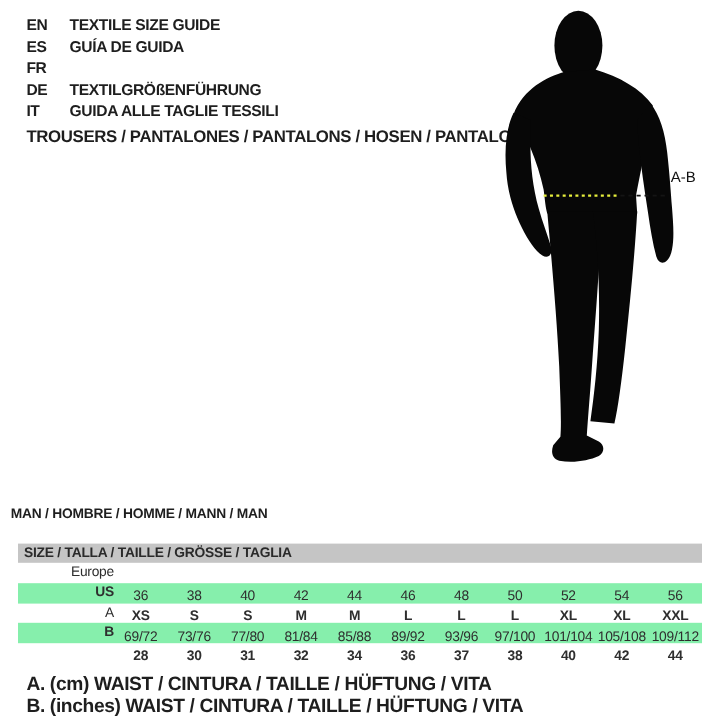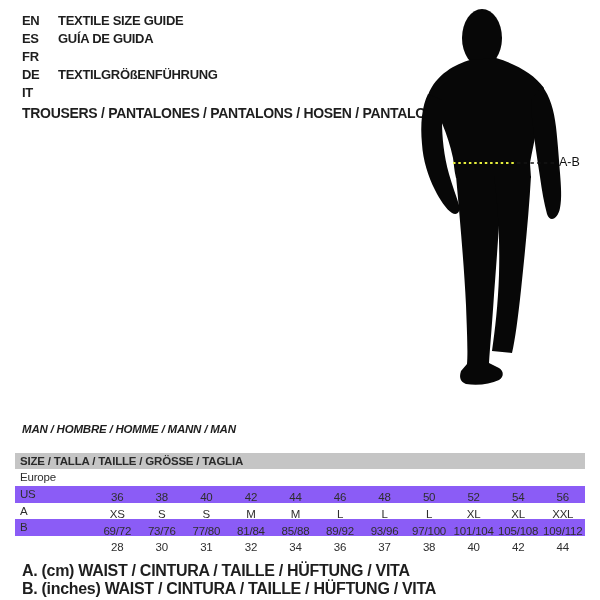--- a/index.html
+++ b/index.html
@@ -11,31 +11,31 @@
   
   .langs { position:absolute; left:22px; top:11px; }
   .lang-row { display:flex; height:18px; align-items:center; font-weight:700; font-size:13px; letter-spacing:-0.3px; }
   .lang-code { width:36px; flex:0 0 36px; }
 
   
   .heading-trousers { position:absolute; left:22px; top:105px; font-weight:700; font-size:14px; letter-spacing:-0.3px; }
 
   
   .figure-svg { position:absolute; left:410px; top:0; width:190px; height:400px; }
-  .measure-label { position:absolute; left:559px; top:155px; font-size:12.5px; font-weight:400; color:#111; }
+  .measure-label { position:absolute; left:559px; top:141px; font-size:12.5px; font-weight:400; color:#111; }
 
   
-  .heading-man { position:absolute; left:22px; top:423px; font-weight:700; font-size:11.5px; letter-spacing:-0.2px;font-style:italic; }
+  .heading-man { position:absolute; left:9px; top:423px; font-weight:700; font-size:11.5px; letter-spacing:-0.2px; }
 
   
   .size-table { position:absolute; left:15px; top:453px; width:570px; font-size:11.5px; letter-spacing:-0.2px; }
   .table-header { height:16px; line-height:17px; background:#c5c5c5; color:#2a2a2a; font-weight:700; padding-left:5px; font-size:11.5px; }
   .t-row { display:grid; grid-template-columns:80px repeat(11, 1fr); height:16.8px; line-height:16.8px; }
-  .t-row.alt { background:#8b5cf6; }
-  .t-label { padding-left:5px; text-align:left; color:#2e2e2e; }
+  .t-row.alt { background:#86efac;font-weight:bold; }
+  .t-label { padding-left:5px; text-align:right; color:#2e2e2e; }
   .t-cell { text-align:center; color:#2e2e2e;margin-top:20px; }
 
   
   .notes { position:absolute; left:22px; top:562px; font-weight:700; font-size:16px; letter-spacing:-0.3px; }
   .note-line { height:17.5px; line-height:17.5px; }
 </style>
 </head>
 <body>
 
 <div class="canvas">
@@ -51,20 +51,21 @@
     </div>
     <div class="lang-row">
       <span class="lang-code">FR</span>
     </div>
     <div class="lang-row">
       <span class="lang-code">DE</span>
       <span>TEXTILGRÖßENFÜHRUNG</span>
     </div>
     <div class="lang-row">
       <span class="lang-code">IT</span>
+      <span>GUIDA ALLE TAGLIE TESSILI</span>
     </div>
   </div>
 
   <div class="heading-trousers">TROUSERS / PANTALONES / PANTALONS / HOSEN / PANTALONI</div>
 
   <svg class="figure-svg" viewBox="0 0 190 400" xmlns="http://www.w3.org/2000/svg">
     <g fill="#070707">
 
       <ellipse cx="72" cy="38" rx="20" ry="29"></ellipse>
 

